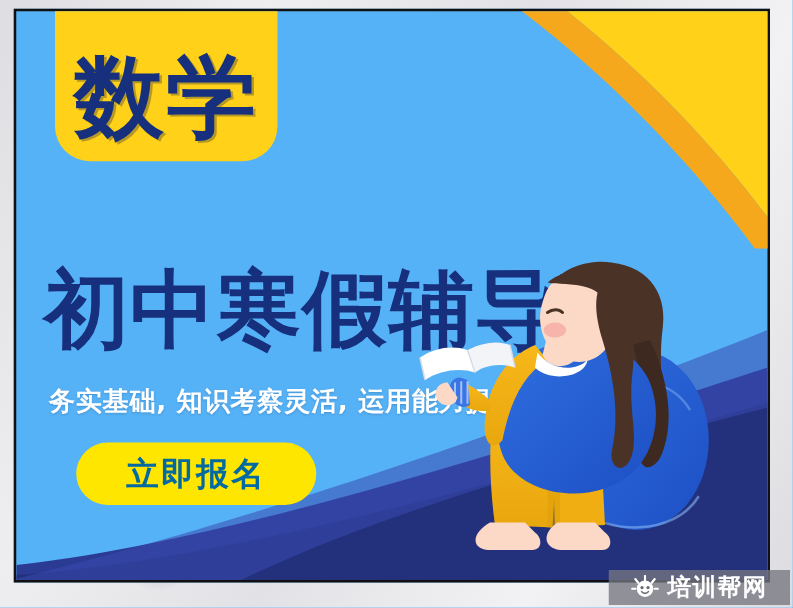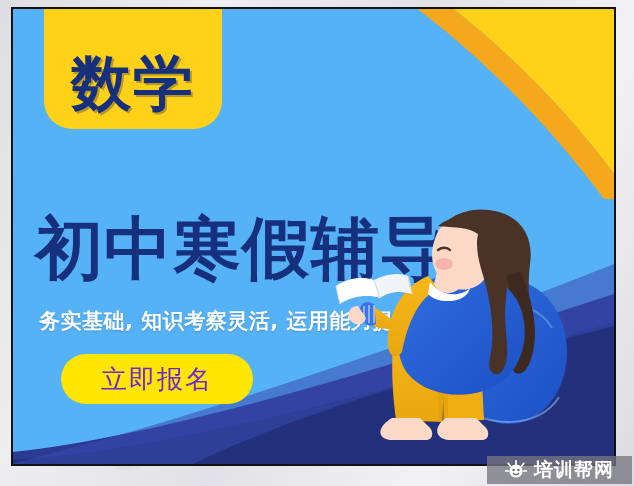--- a/index.html
+++ b/index.html
@@ -33,21 +33,21 @@
   #navy-band{position:absolute;left:0;bottom:0;width:601px;height:200px;}
   
   #subject-badge{
     position:absolute;left:31px;top:-40px;width:178px;height:160px;
     background:#ffd219;border-radius:0 0 28px 28px;
     display:flex;align-items:flex-end;justify-content:center;
     padding-bottom:16px;box-sizing:border-box;
   }
   #subject-text{
     font-family:"DejaVu Sans","Liberation Sans",sans-serif;
-    font-size:60px;font-weight:bold;color:#16307e;
+    font-size:72px;font-weight:bold;color:#16307e;
     letter-spacing:2px;line-height:1;
     text-shadow:2px 2px 0 rgba(10,20,70,.30);
   }
   #headline{
     position:absolute;left:22px;top:160px;width:560px;
     font-family:"DejaVu Sans","Liberation Sans",sans-serif;
     font-size:68px;font-weight:bold;color:#16307e;
     letter-spacing:1px;line-height:1;white-space:nowrap;
   }
   #subhead{
@@ -58,21 +58,21 @@
     text-shadow:0 1px 2px rgba(20,50,110,.25);
   }
   #cta-button{
     position:absolute;left:48px;top:345px;width:192px;height:50px;
     background:#ffe600;border-radius:25px;border:none;
     display:flex;align-items:center;justify-content:center;
     cursor:pointer;padding:0;
   }
   #cta-label{
     font-family:"DejaVu Sans","Liberation Sans",sans-serif;
-    font-size:26px;font-weight:normal;color:#6d28d9;letter-spacing:2px;
+    font-size:26px;font-weight:bold;color:#0369a1;letter-spacing:2px;
   }
   
   #illustration{position:absolute;right:30px;bottom:12px;width:250px;height:250px;}
   
   #watermark{
     position:absolute;left:487px;top:456px;height:28px;
     display:flex;align-items:center;gap:7px;
     padding:0 18px;box-sizing:border-box;
     background:rgba(118,118,128,.78);
   }

